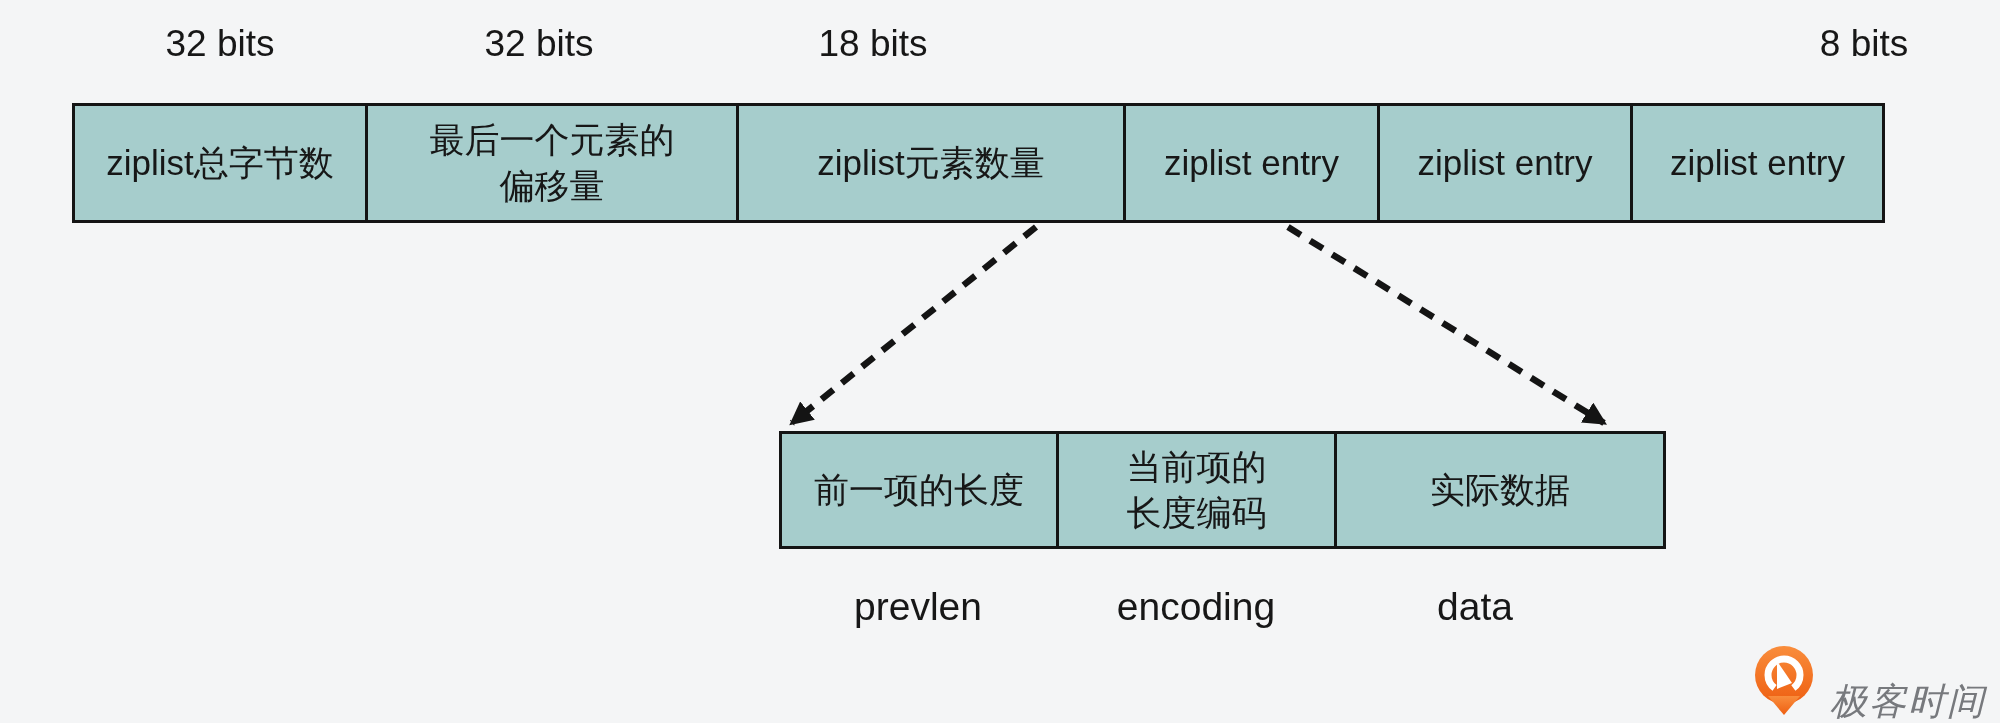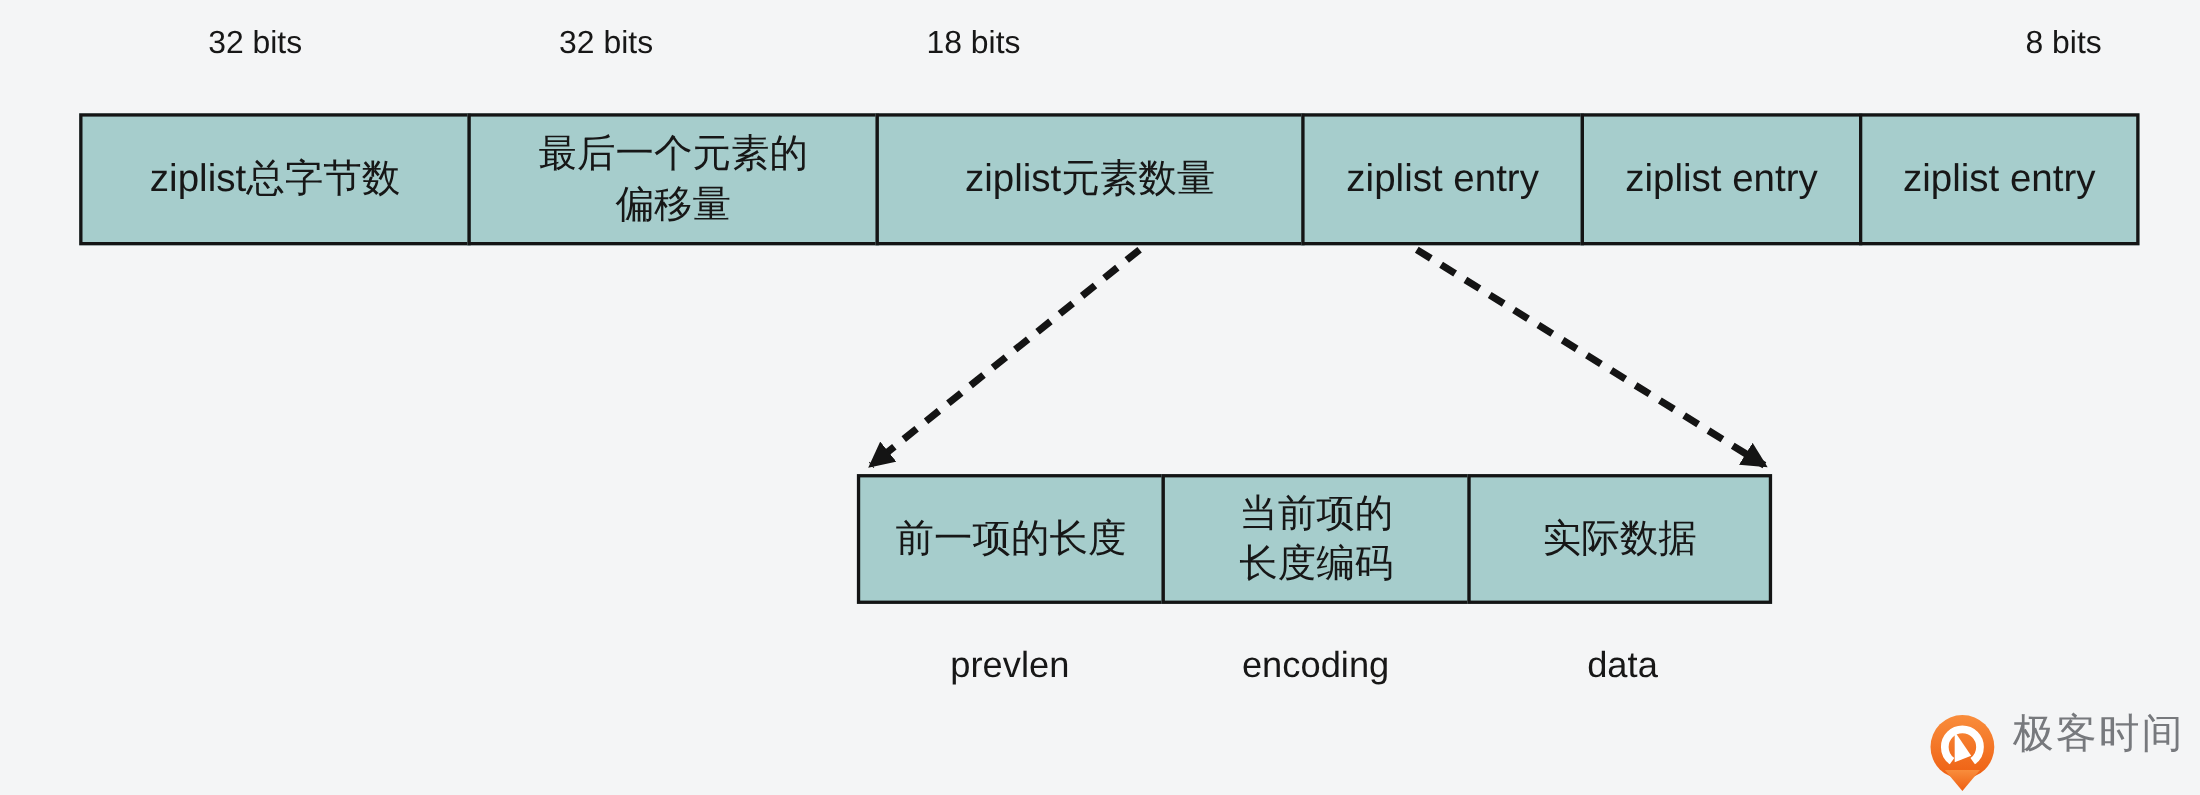--- a/index.html
+++ b/index.html
@@ -10,61 +10,61 @@
     --logo-orange:#f2691a;
     --logo-gray:#77797d;
   }
   *{margin:0;padding:0;box-sizing:border-box;}
   html,body{background:var(--bg);}
   body{font-family:"Liberation Sans","DejaVu Sans",sans-serif;color:var(--ink);}
   .canvas{position:relative;width:2000px;height:723px;background:var(--bg);overflow:hidden;}
 
   .bit-label{
     position:absolute;top:24px;transform:translateX(-50%);
-    font-size:29px;line-height:1.1;color:var(--ink);white-space:nowrap;margin-left:12px;
+    font-size:37px;line-height:1.1;color:var(--ink);white-space:nowrap;
   }
 
   .row{position:absolute;display:flex;align-items:stretch;}
   .cell{
     background:var(--box-fill);
     border:3px solid var(--box-border);
     display:flex;flex-direction:column;justify-content:center;align-items:center;
     text-align:center;
   }
   .cell + .cell{margin-left:-3px;}
   .cell .line{font-size:35px;line-height:46px;white-space:nowrap;}
 
   .top-row{left:72px;top:103px;height:120px;}
   .detail-row{left:779px;top:431px;height:118px;}
 
   .arrows{position:absolute;left:0;top:0;width:2000px;height:723px;pointer-events:none;}
 
   .field-label{
     position:absolute;top:585px;transform:translateX(-50%);
-    font-size:33px;color:var(--ink);white-space:nowrap;text-align:center;
+    font-size:39px;color:var(--ink);white-space:nowrap;text-align:center;
   }
 
   .logo{
     position:absolute;right:14px;top:648px;height:72px;
-    display:flex;align-items:flex-start;gap:10px;
+    display:flex;align-items:flex-end;gap:10px;font-style:italic;
   }
   .logo-text{font-size:37px;letter-spacing:2px;color:var(--logo-gray);line-height:1;}
 </style>
 </head>
 <body>
 
 <div class="canvas">
 
   <div class="bit-label" style="left:220px">32 bits</div>
   <div class="bit-label" style="left:539px">32 bits</div>
   <div class="bit-label" style="left:873px">18 bits</div>
   <div class="bit-label" style="left:1864px">8 bits</div>
 
   <div class="row top-row">
-    <div class="cell" style="width:356px">
+    <div class="cell" style="width:296px">
       <div class="line">ziplist总字节数</div>
     </div>
     <div class="cell" style="width:374px">
       <div class="line">最后一个元素的</div>
       <div class="line">偏移量</div>
     </div>
     <div class="cell" style="width:390px">
       <div class="line">ziplist元素数量</div>
     </div>
     <div class="cell" style="width:257px">
@@ -89,21 +89,21 @@
   </svg>
 
   <div class="row detail-row">
     <div class="cell" style="width:280px">
       <div class="line">前一项的长度</div>
     </div>
     <div class="cell" style="width:281px">
       <div class="line">当前项的</div>
       <div class="line">长度编码</div>
     </div>
-    <div class="cell" style="width:277px">
+    <div class="cell" style="width:332px">
       <div class="line">实际数据</div>
     </div>
   </div>
 
   <div class="field-label" style="left:918px">prevlen</div>
   <div class="field-label" style="left:1196px">encoding</div>
   <div class="field-label" style="left:1475px">data</div>
 
   <div class="logo">
     <span>

